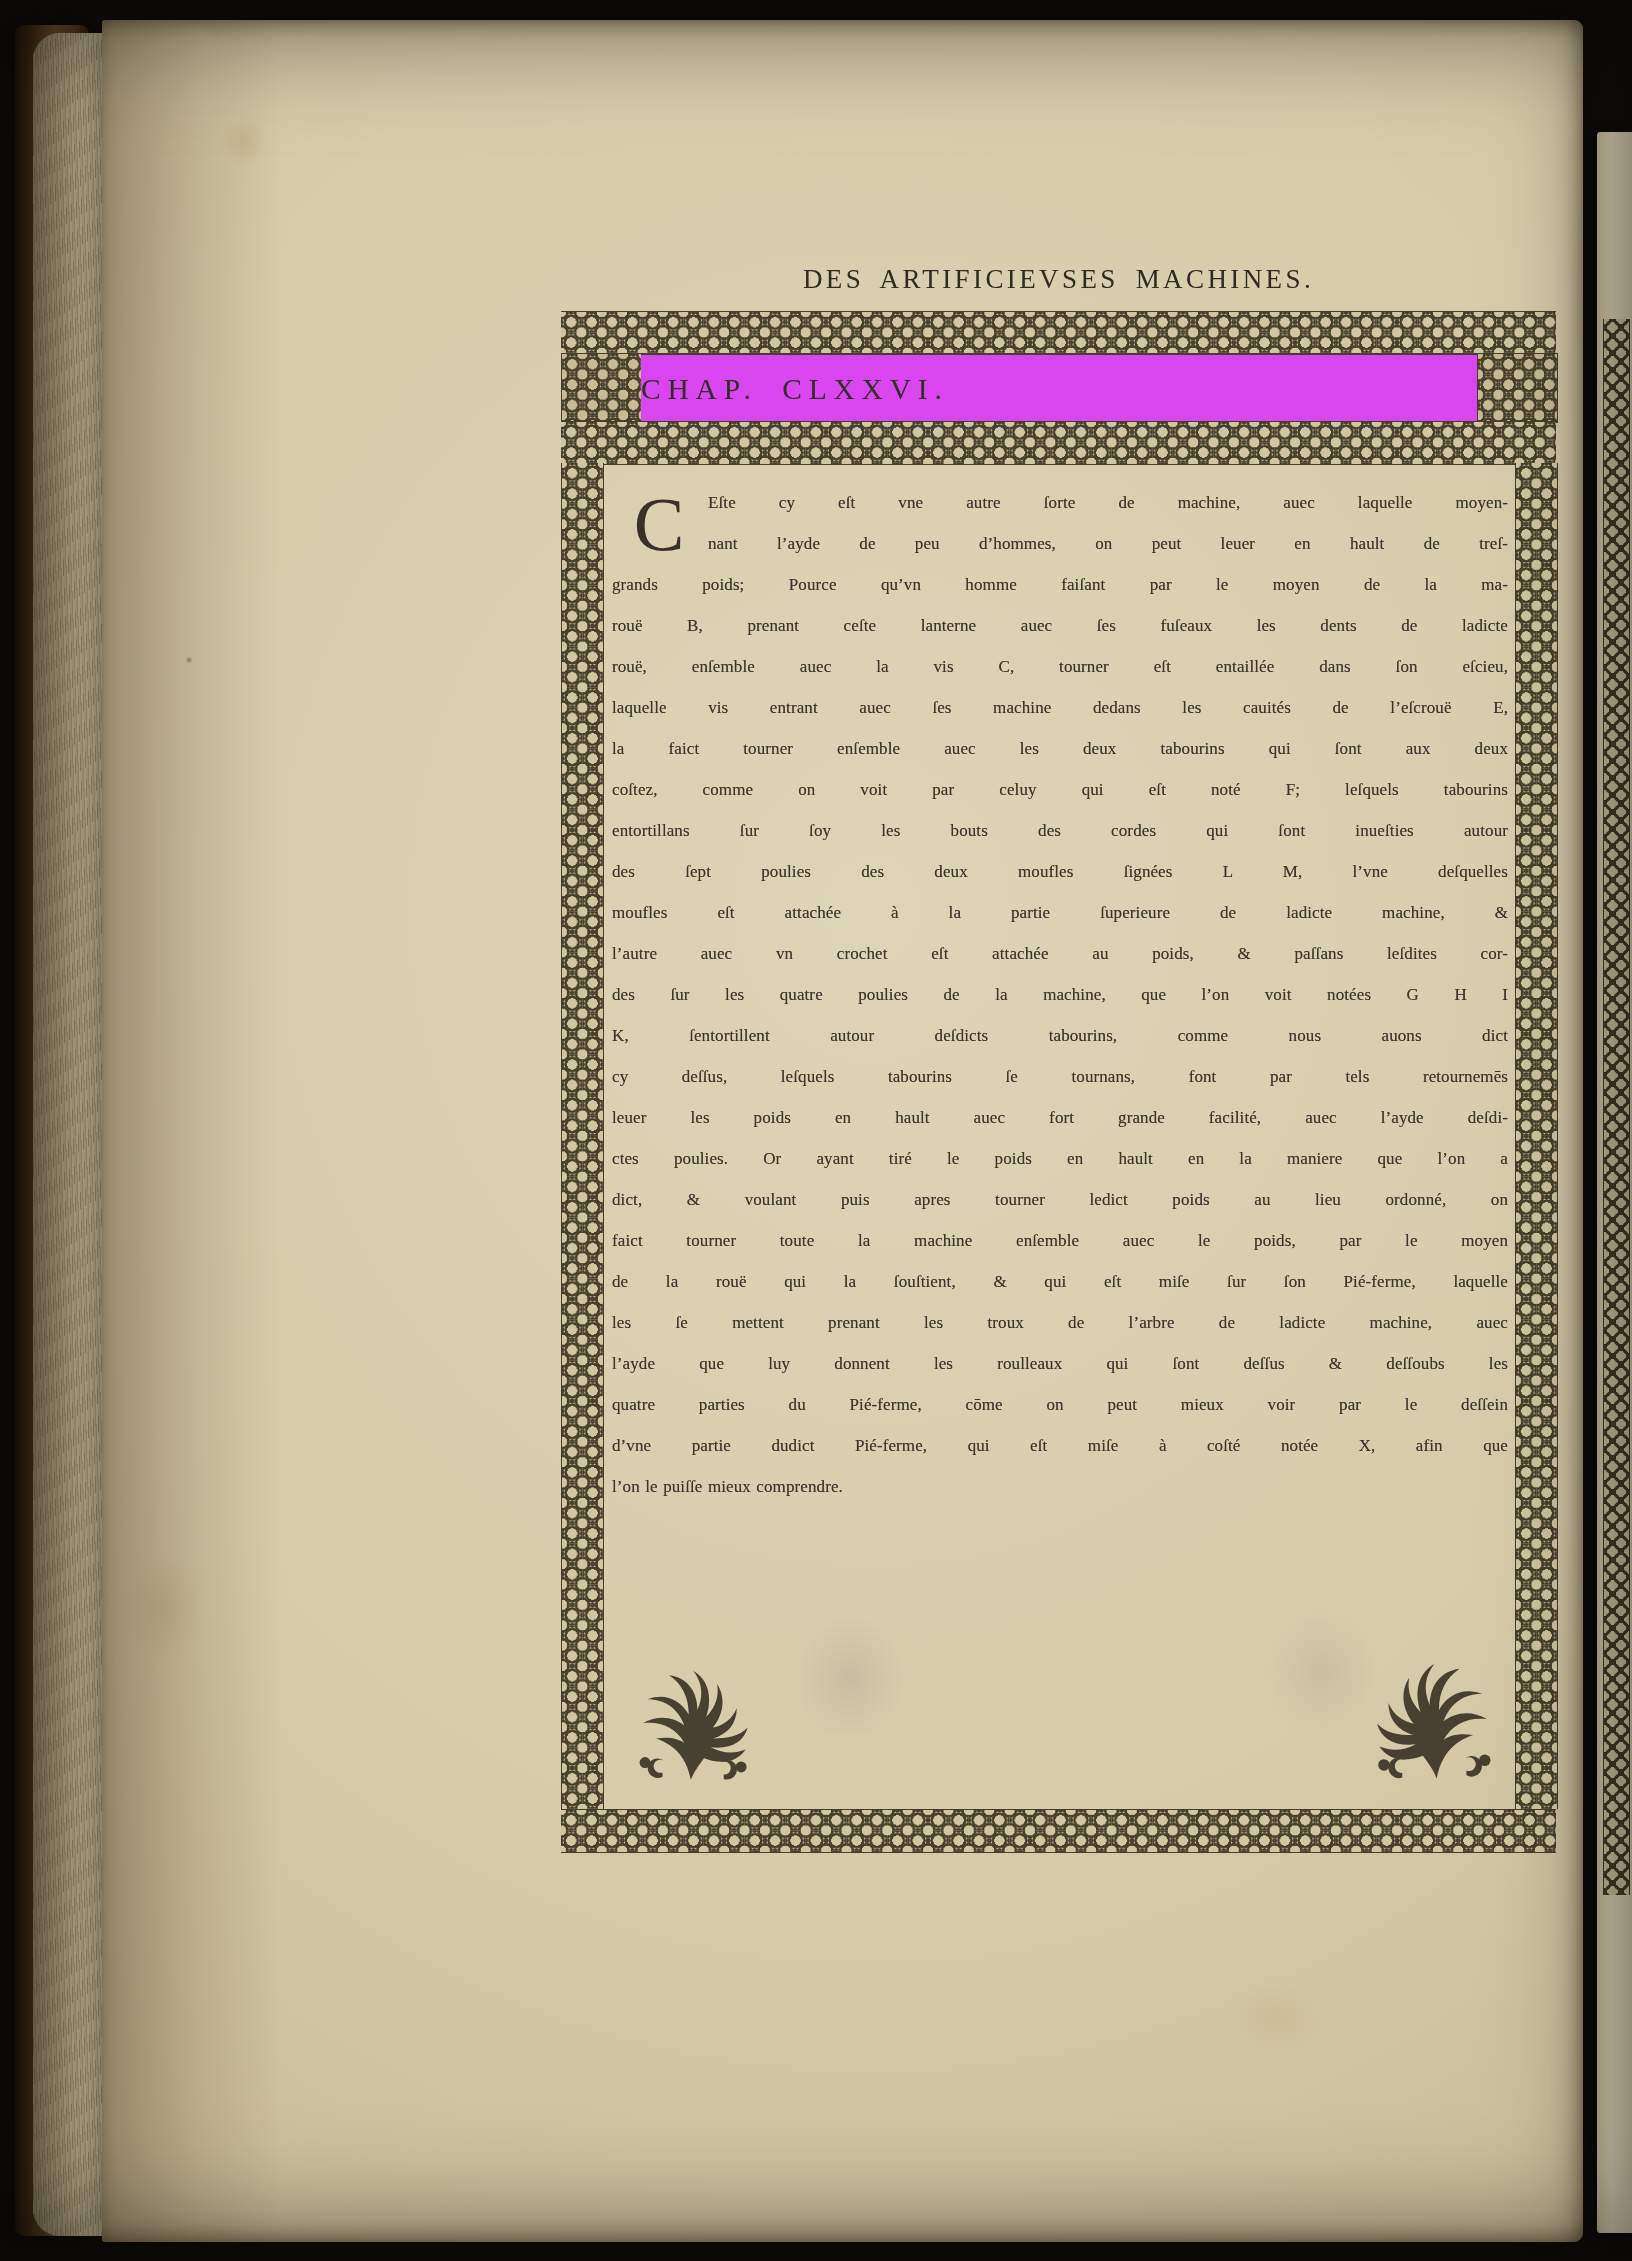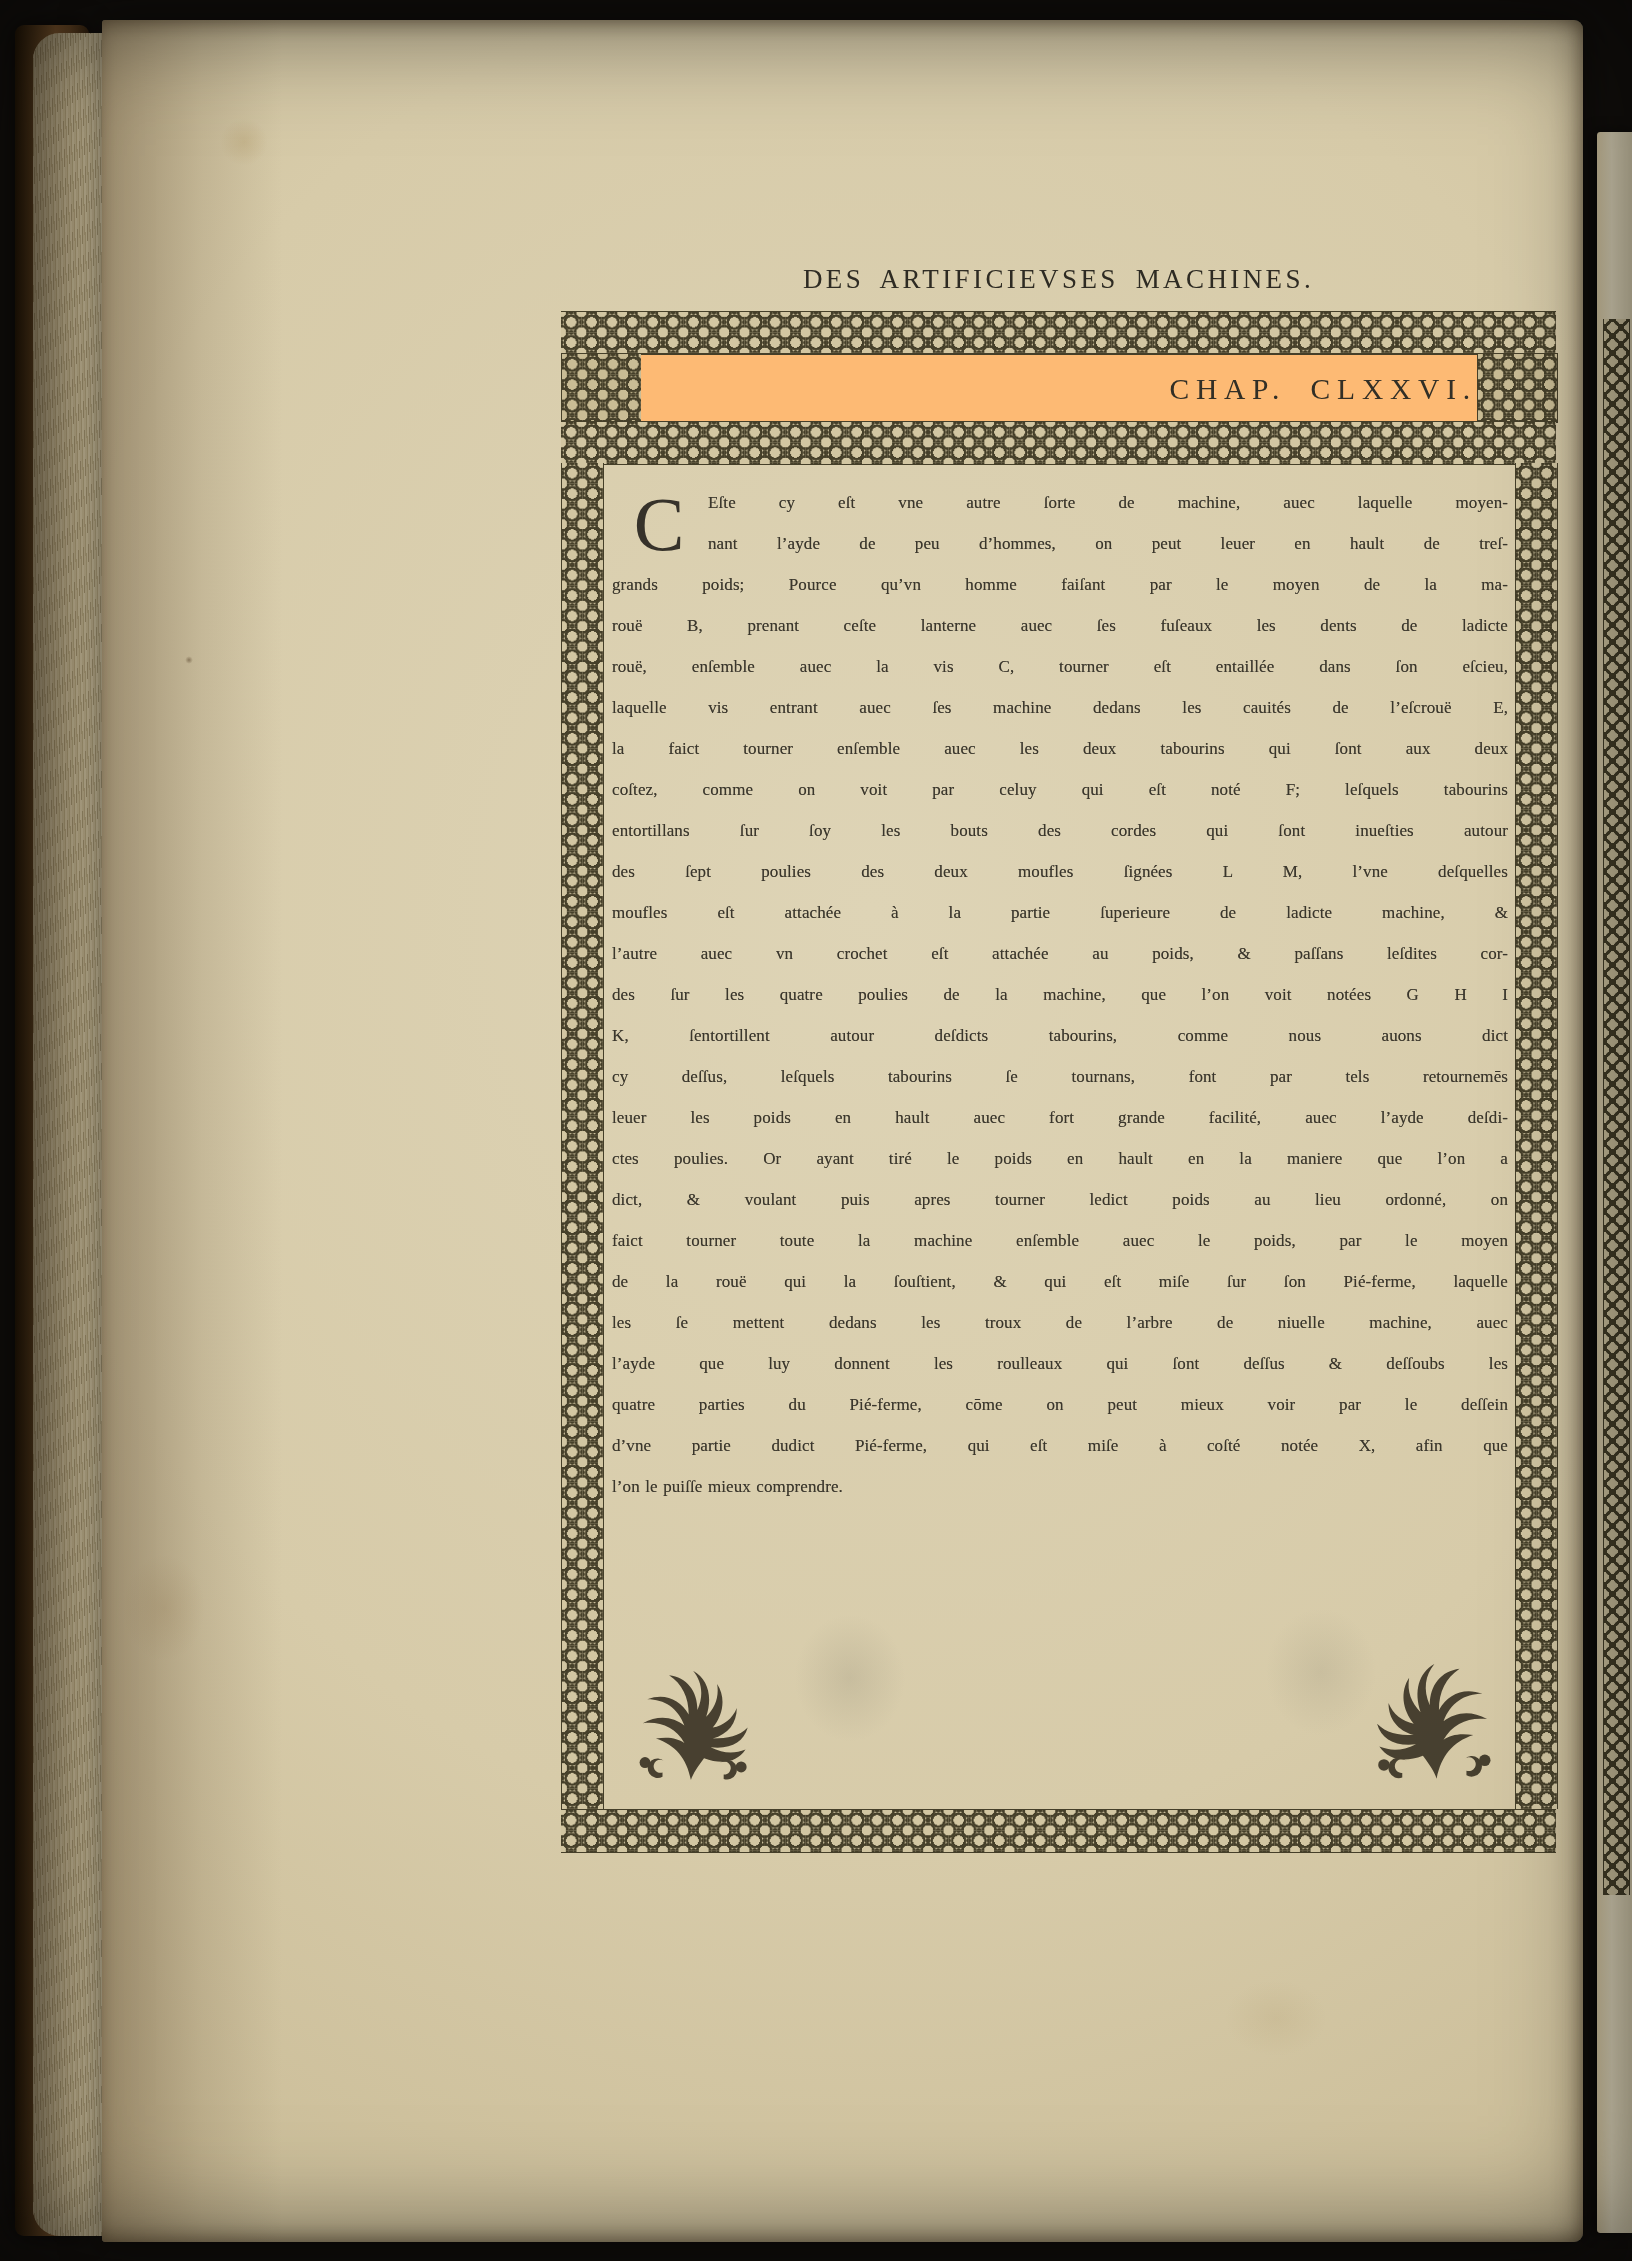--- a/index.html
+++ b/index.html
@@ -56,23 +56,23 @@
   .band.top2{left:561px;top:421px;width:995px;height:42px;}
   .band.bottom{left:561px;top:1809px;width:995px;height:42px;}
   .vband{border:none;border-left:1.7px solid #453f29;border-right:1.7px solid #453f29;}
   .vband.left{left:561px;top:463px;width:41px;height:1346px;}
   .vband.right{left:1515px;top:463px;width:41px;height:1346px;}
   .corner{background-color:#c9bc95;border:1.7px solid #453f29;}
   .corner.cl{left:561px;top:353px;width:79px;height:68px;}
   .corner.cr{left:1477px;top:353px;width:79px;height:68px;}
 
   
-  .chapbar{position:absolute;left:641px;top:353px;width:836px;height:68px;background:#fdba74;
+  .chapbar{position:absolute;left:641px;top:353px;width:836px;height:68px;background:#d946ef;
     border-top:2.3px solid #453f29;border-bottom:2.3px solid #453f29;
-    display:flex;align-items:center;justify-content:flex-end;}
+    display:flex;align-items:center;justify-content:flex-start;}
   .chap{font-size:29.5px;letter-spacing:6.8px;word-spacing:10.2px;color:#322f26;}
 
   
   .dropcap{position:absolute;left:616px;top:485px;width:86px;height:84px;
     font-size:76px;line-height:79px;text-align:center;color:#36322a;}
   .textblock{position:absolute;left:612px;top:482px;width:896px;color:#3a362c;
     font-size:17px;line-height:41px;letter-spacing:0.1px;word-spacing:1.1px;
     text-shadow:0 0 0.6px rgba(58,54,44,.55);}
   .line{height:41px;text-align:justify;text-align-last:justify;white-space:nowrap;overflow:visible;}
   .line{white-space:normal;}
@@ -132,21 +132,21 @@
     <div class="line">moufles eſt attachée à la partie ſuperieure de ladicte machine, &amp;</div>
     <div class="line">l’autre auec vn crochet eſt attachée au poids, &amp; paſſans leſdites cor-</div>
     <div class="line">des ſur les quatre poulies de la machine, que l’on voit notées G H I</div>
     <div class="line">K, ſentortillent autour deſdicts tabourins, comme nous auons dict</div>
     <div class="line">cy deſſus, leſquels tabourins ſe tournans, font par tels retournemēs</div>
     <div class="line">leuer les poids en hault auec fort grande facilité, auec l’ayde deſdi-</div>
     <div class="line">ctes poulies. Or ayant tiré le poids en hault en la maniere que l’on a</div>
     <div class="line">dict, &amp; voulant puis apres tourner ledict poids au lieu ordonné, on</div>
     <div class="line">faict tourner toute la machine enſemble auec le poids, par le moyen</div>
     <div class="line">de la rouë qui la ſouſtient, &amp; qui eſt miſe ſur ſon Pié-ferme, laquelle</div>
-    <div class="line">les ſe mettent dedans les troux de l’arbre de niuelle machine, auec</div>
+    <div class="line">les ſe mettent prenant les troux de l’arbre de ladicte machine, auec</div>
     <div class="line">l’ayde que luy donnent les roulleaux qui ſont deſſus &amp; deſſoubs les</div>
     <div class="line">quatre parties du Pié-ferme, cōme on peut mieux voir par le deſſein</div>
     <div class="line">d’vne partie dudict Pié-ferme, qui eſt miſe à coſté notée X, afin que</div>
     <div class="line last">l’on le puiſſe mieux comprendre.</div>
   </div>
 
   <svg class="fleuron fl" viewBox="0 0 130 110" xmlns="http://www.w3.org/2000/svg">
     <g fill="#3c3526">
       <path d="M64 104 C60 84 50 72 32 66 C44 64 52 66 58 70 C50 56 36 50 20 52 C34 44 48 46 58 54 C52 38 40 30 24 30 C40 24 54 30 62 44 C62 28 56 16 44 8 C60 10 70 22 70 40 C76 26 74 14 66 4 C80 12 84 28 78 46 C86 38 90 28 88 16 C96 28 94 44 84 56 C94 54 102 48 106 38 C106 52 98 62 84 66 C98 66 108 64 116 56 C112 70 100 76 82 74 C94 80 104 80 114 76 C106 88 92 90 76 84 C70 92 66 98 64 104 Z"></path>
       <circle cx="22" cy="88" r="5"></circle>

